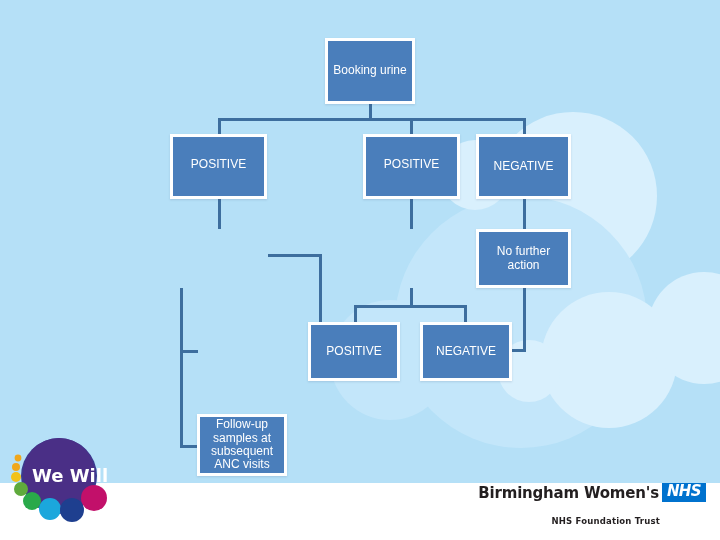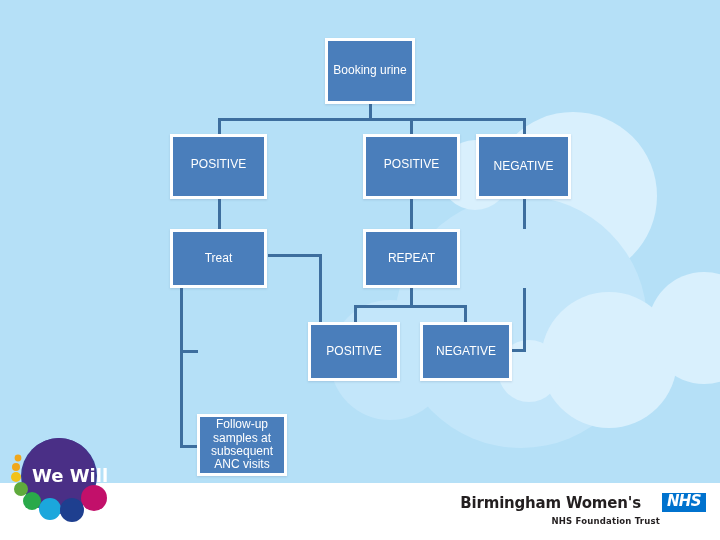--- a/index.html
+++ b/index.html
@@ -47,35 +47,35 @@
     position:absolute;left:0;right:0;bottom:0;height:57px;
     background:#ffffff;
   }
   #wewill{
     position:absolute;left:4px;bottom:12px;width:110px;height:92px;
   }
   #nhs-lockup{
     position:absolute;right:14px;bottom:14px;
     display:flex;flex-direction:column;align-items:flex-end;
   }
-  .nhs-row{display:flex;align-items:center;gap:21px;}
+  .nhs-row{display:flex;align-items:center;gap:3px;}
   .trust-name{
     font-family:"DejaVu Sans", sans-serif;
     font-size:15px;font-weight:700;color:#231f20;letter-spacing:-0.2px;
   }
   .nhs-badge{
     background:#0072ce;color:#ffffff;
     font-family:"DejaVu Sans", sans-serif;
     font-weight:700;font-style:italic;font-size:15px;
     padding:1px 5px 2px 5px;letter-spacing:-0.6px;line-height:1.05;
   }
   .trust-sub{
     font-family:"DejaVu Sans", sans-serif;
     font-size:8.5px;font-weight:600;color:#231f20;
-    margin-top:4px;margin-right:46px;letter-spacing:.2px;
+    margin-top:14px;margin-right:46px;letter-spacing:.2px;
   }
 </style>
 </head>
 <body>
 
 <div id="slide">
 
   <div class="bubble pale" style="left:489px;top:112px;width:168px;height:168px;"></div>
   <div class="bubble soft" style="left:395px;top:196px;width:252px;height:252px;"></div>
   <div class="bubble pale" style="left:541px;top:292px;width:136px;height:136px;"></div>
@@ -120,28 +120,25 @@
   </div>
 
   <div class="node two" style="left:363px;top:134px;width:97px;height:65px;">
     <span class="l1">POSITIVE</span>
   </div>
 
   <div class="node" style="left:476px;top:134px;width:95px;height:65px;">
     <span class="l1">NEGATIVE</span>
   </div>
 
-  <div class="node" style="left:170px;top:229px;width:97px;height:59px;">
-    <span class="l1">Treat</span>
+
+
+  <div class="node" style="left:476px;top:229px;width:95px;height:59px;">
+    <span class="l1">No further action</span>
   </div>
-
-  <div class="node" style="left:363px;top:229px;width:97px;height:59px;">
-    <span class="l1">REPEAT</span>
-  </div>
-
 
 
   <div class="node" style="left:308px;top:322px;width:92px;height:59px;">
     <span class="l1">POSITIVE</span>
   </div>
 
   <div class="node" style="left:420px;top:322px;width:92px;height:59px;">
     <span class="l1">NEGATIVE</span>
   </div>
 

